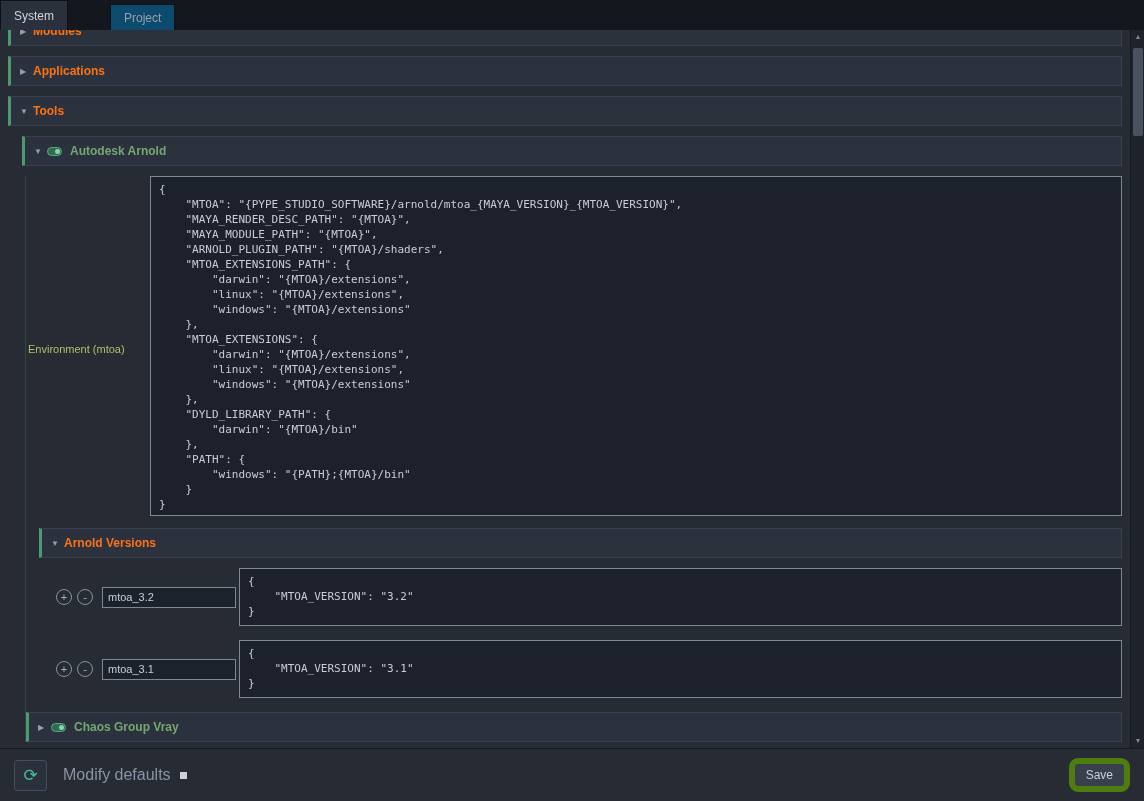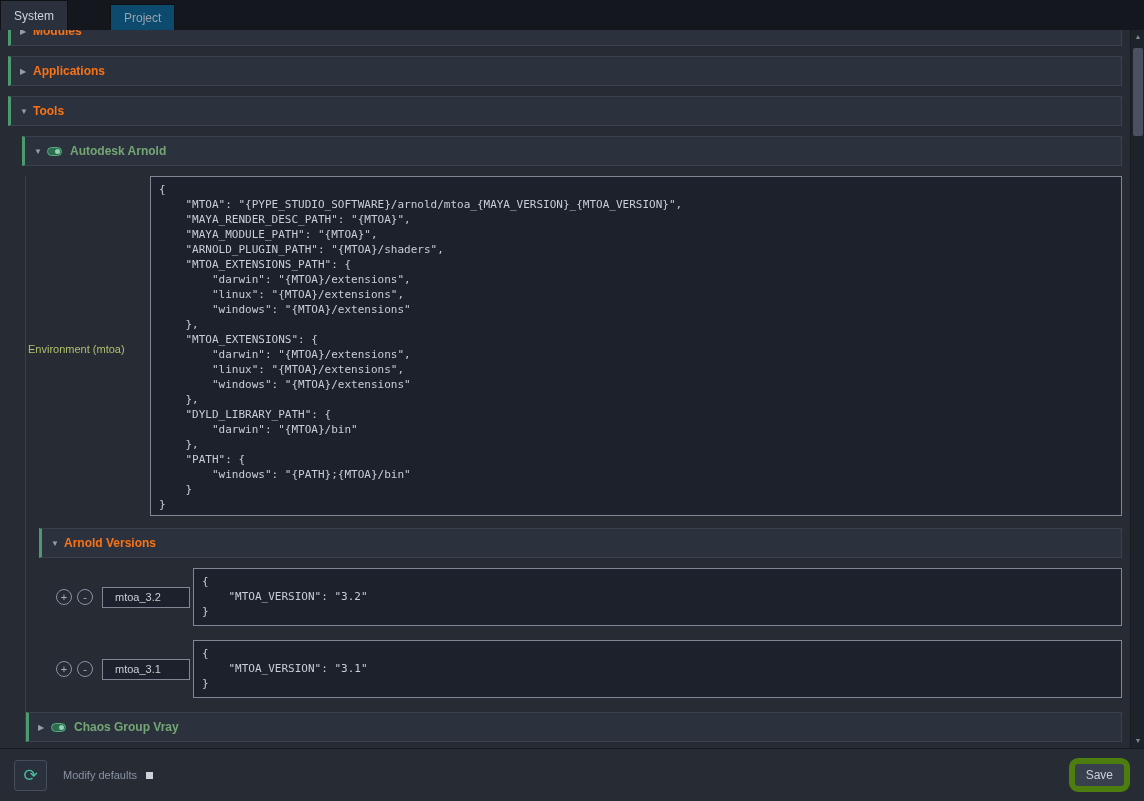--- a/index.html
+++ b/index.html
@@ -99,43 +99,43 @@
   }
   .row-btns { display: flex; align-items: center; flex: 0 0 auto; margin-right: 4px; }
   .circle-btn {
     width: 16px; height: 16px; border-radius: 50%;
     border: 1px solid #8a92a2; background: transparent;
     color: #aab2c0; font-size: 11px; line-height: 12px;
     text-align: center; padding: 0; margin-right: 5px;
     cursor: pointer; font-family: "Liberation Sans", sans-serif;
   }
   .name-input {
-    width: 88px; height: 21px; flex: 0 0 auto;
+    width: 134px; height: 21px; flex: 0 0 auto;
     background: #1c212b; border: 1px solid #7e8796;
-    color: #c8cdd6; font-size: 11px; padding: 1px 12px;
+    color: #c8cdd6; font-size: 11px; padding: 1px 5px;
     outline: none; margin-right: 3px;
     font-family: "Liberation Sans", sans-serif;
   }
   .ver-code { height: 58px; }
 
   
   .footer {
     position: absolute; left: 0; right: 0; bottom: 0; height: 53px;
     background: #262b34;
     border-top: 1px solid #171a20;
     display: flex; align-items: center;
     padding: 0 14px;
   }
   .refresh-btn {
     width: 33px; height: 31px;
     background: #2b313c; border: 1px solid #454d5c; border-radius: 3px;
     color: #46bf9d; font-size: 17px; line-height: 29px; text-align: center;
     cursor: pointer; padding: 0;
   }
-  .modify-label { margin-left: 16px; font-size: 11px; color: #8a93a5; text-align: right; }
+  .modify-label { margin-left: 16px; font-size: 16px; color: #8a93a5; text-align: right; }
   .modify-square {
     width: 7px; height: 7px; background: #cdd2da; margin-left: 9px;
     display: inline-block;
   }
   .save-btn {
     margin-left: auto;
     background: #39404d; border: 6px solid #4d7c0f; border-radius: 9px;
     color: #c9ced7; font-size: 12px; padding: 4px 11px;
     cursor: pointer; font-family: "Liberation Sans", sans-serif;
   }

